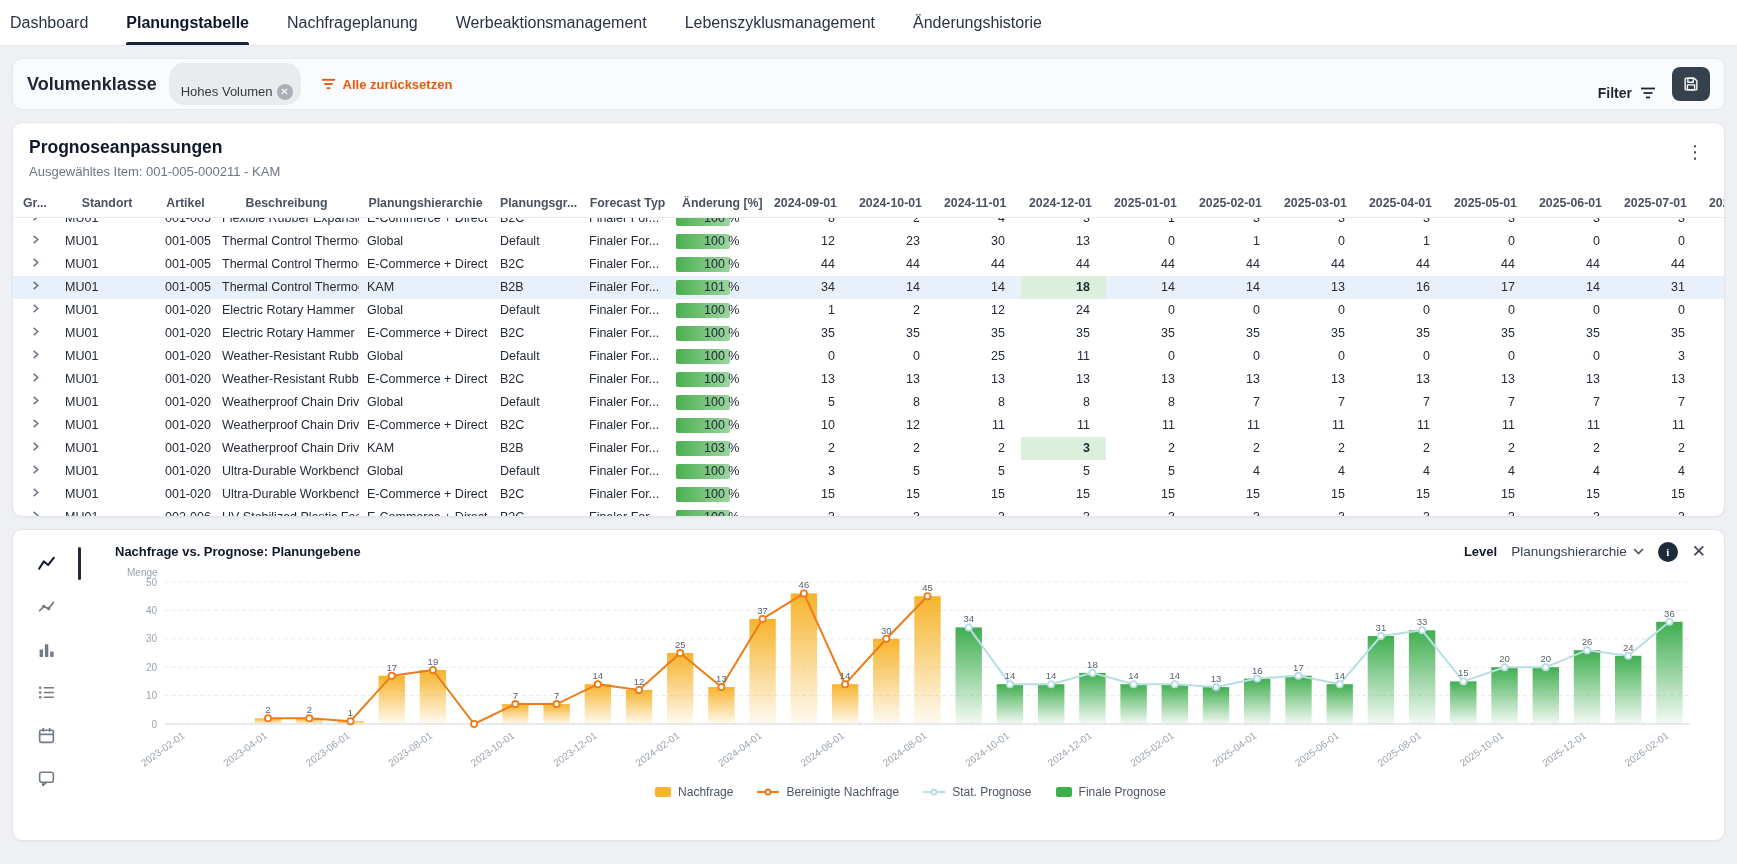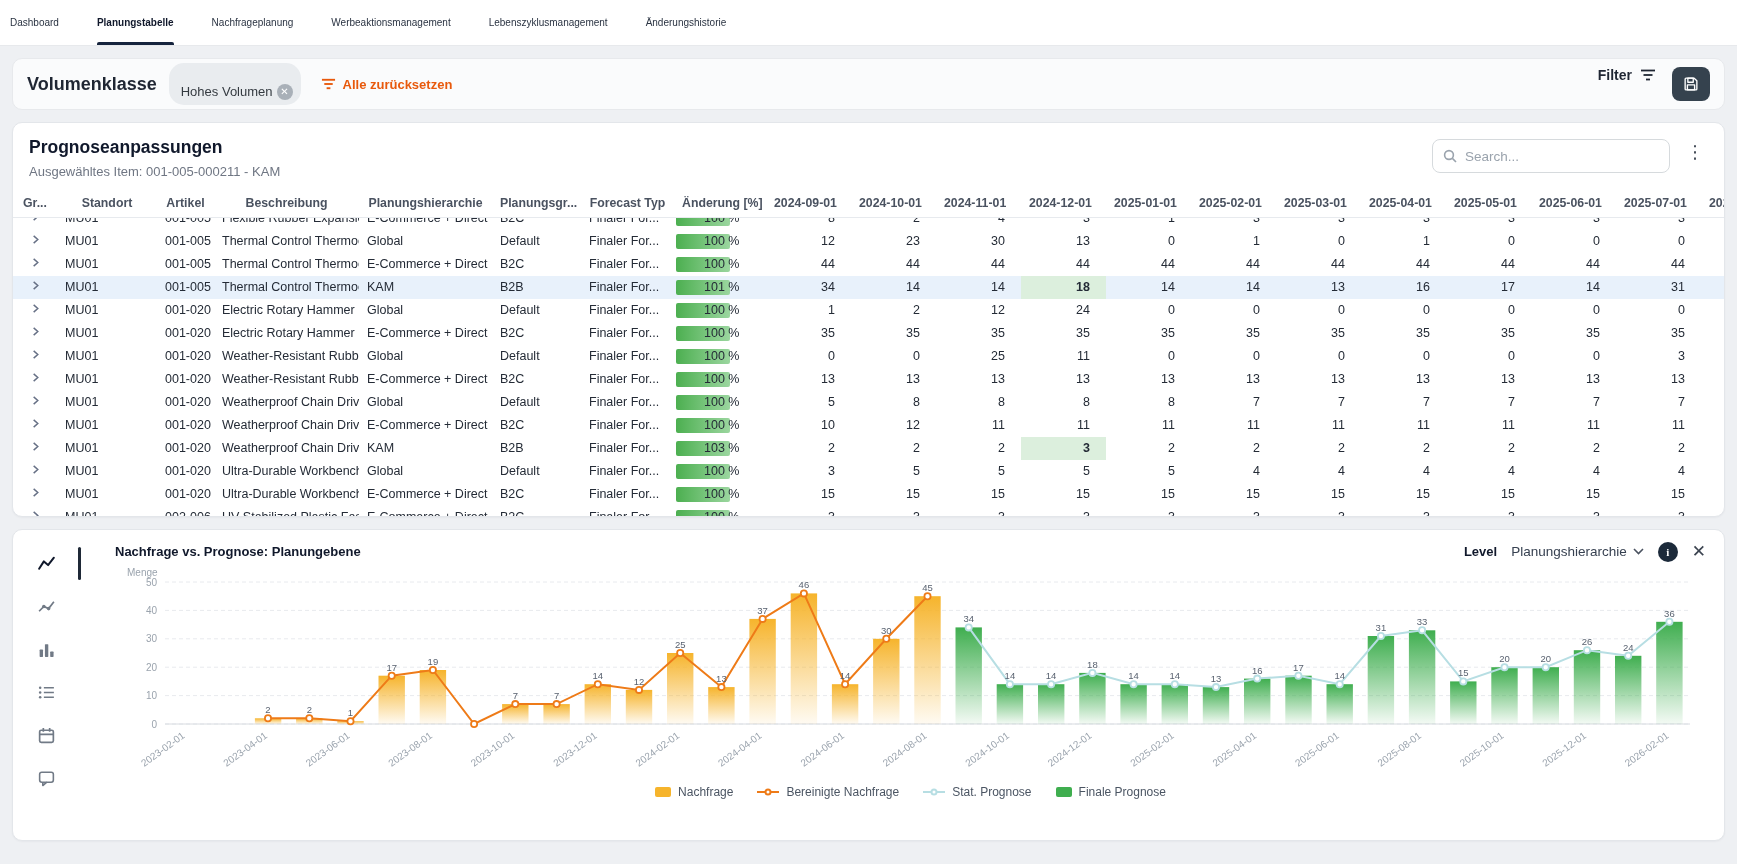--- a/index.html
+++ b/index.html
@@ -2,37 +2,37 @@
 <html><head>
 <meta charset="utf-8">
 <style>
   * { margin:0; padding:0; box-sizing:border-box; }
   html,body { width:1737px; height:864px; overflow:hidden; background:#eef0f3;
     font-family:"Liberation Sans", sans-serif; color:#1f2633; }
 
   
   .topnav { background:#fff; border-bottom:1px solid #e7e9ec; height:46px;
     display:flex; align-items:stretch; gap:38px; padding:0 10px; }
-  .tab { display:flex; align-items:center; font-size:10px; color:#2a3342;
+  .tab { display:flex; align-items:center; font-size:16px; color:#2a3342;
     cursor:pointer; position:relative; white-space:nowrap; }
   .tab.active { font-weight:700; color:#10182b; }
   .tab.active::after { content:''; position:absolute; left:0; right:0; bottom:0;
     height:3px; background:#16243d; border-radius:2px 2px 0 0; }
 
   
   .filterbar { margin:12px 12px 0; background:#fafbfc; border:1px solid #e7e9ec;
     border-radius:10px; height:52px; display:flex; align-items:center; padding:0 14px; }
   .fb-label { font-size:18px; font-weight:700; color:#1f2633; }
   .chip { margin-left:12px; background:#e9ecef; border-radius:15px; padding:21px 8px 5px 12px;
     font-size:13px; color:#343a40; display:flex; align-items:flex-start; gap:4px; }
   .chip-x { width:16px; height:16px; border-radius:50%; background:#a9b0b8; color:#fff;
     font-size:10px; line-height:16px; text-align:center; cursor:pointer; }
   .reset { margin-left:20px; display:flex; align-items:center; gap:7px; color:#e8590c;
     font-size:13px; font-weight:600; cursor:pointer; }
-  .fb-right { margin-left:auto; display:flex; align-items:flex-start; gap:16px; }
+  .fb-right { margin-left:auto; display:flex; align-items:flex-end; gap:16px; }
   .filter-btn { display:flex; align-items:center; gap:8px; font-size:14px; font-weight:700;
     color:#1f2633; cursor:pointer; }
   .save-btn { width:38px; height:34px; background:#35424e; border-radius:8px; border:none;
     display:flex; align-items:center; justify-content:center; cursor:pointer; }
 
   
   .card { margin:12px 12px 0; background:#fff; border:1px solid #e3e6ea; border-radius:10px;
     box-shadow:0 1px 2px rgba(20,30,50,.04); overflow:hidden; }
   .tbl-card { position:relative; padding-top:14px; }
   .tbl-title { font-size:17.5px; font-weight:700; color:#10182b; padding:0 16px; }
@@ -136,27 +136,20 @@
         <rect x="6.5" y="3.5" width="6" height="4.5"></rect>
         <rect x="6" y="11" width="8" height="5.5"></rect>
       </svg>
     </button>
   </div>
 </div>
 
 <section class="card tbl-card">
   <h1 class="tbl-title">Prognoseanpassungen</h1>
   <div class="tbl-sub">Ausgewähltes Item: 001-005-000211 - KAM</div>
-  <div class="search-box">
-    <svg width="14" height="14" viewBox="0 0 14 14">
-      <circle cx="6" cy="6" r="4.4" fill="none" stroke="#9aa3ad" stroke-width="1.6"></circle>
-      <line x1="9.4" y1="9.4" x2="13" y2="13" stroke="#9aa3ad" stroke-width="1.6"></line>
-    </svg>
-    <input placeholder="Search..." style="">
-  </div>
   <div class="dots">⋮</div>
 
   <table>
     <colgroup id="cg-head">
         <col style="width:44px">
         <col style="width:100px">
         <col style="width:57px">
         <col style="width:145px">
         <col style="width:133px">
         <col style="width:89px">

